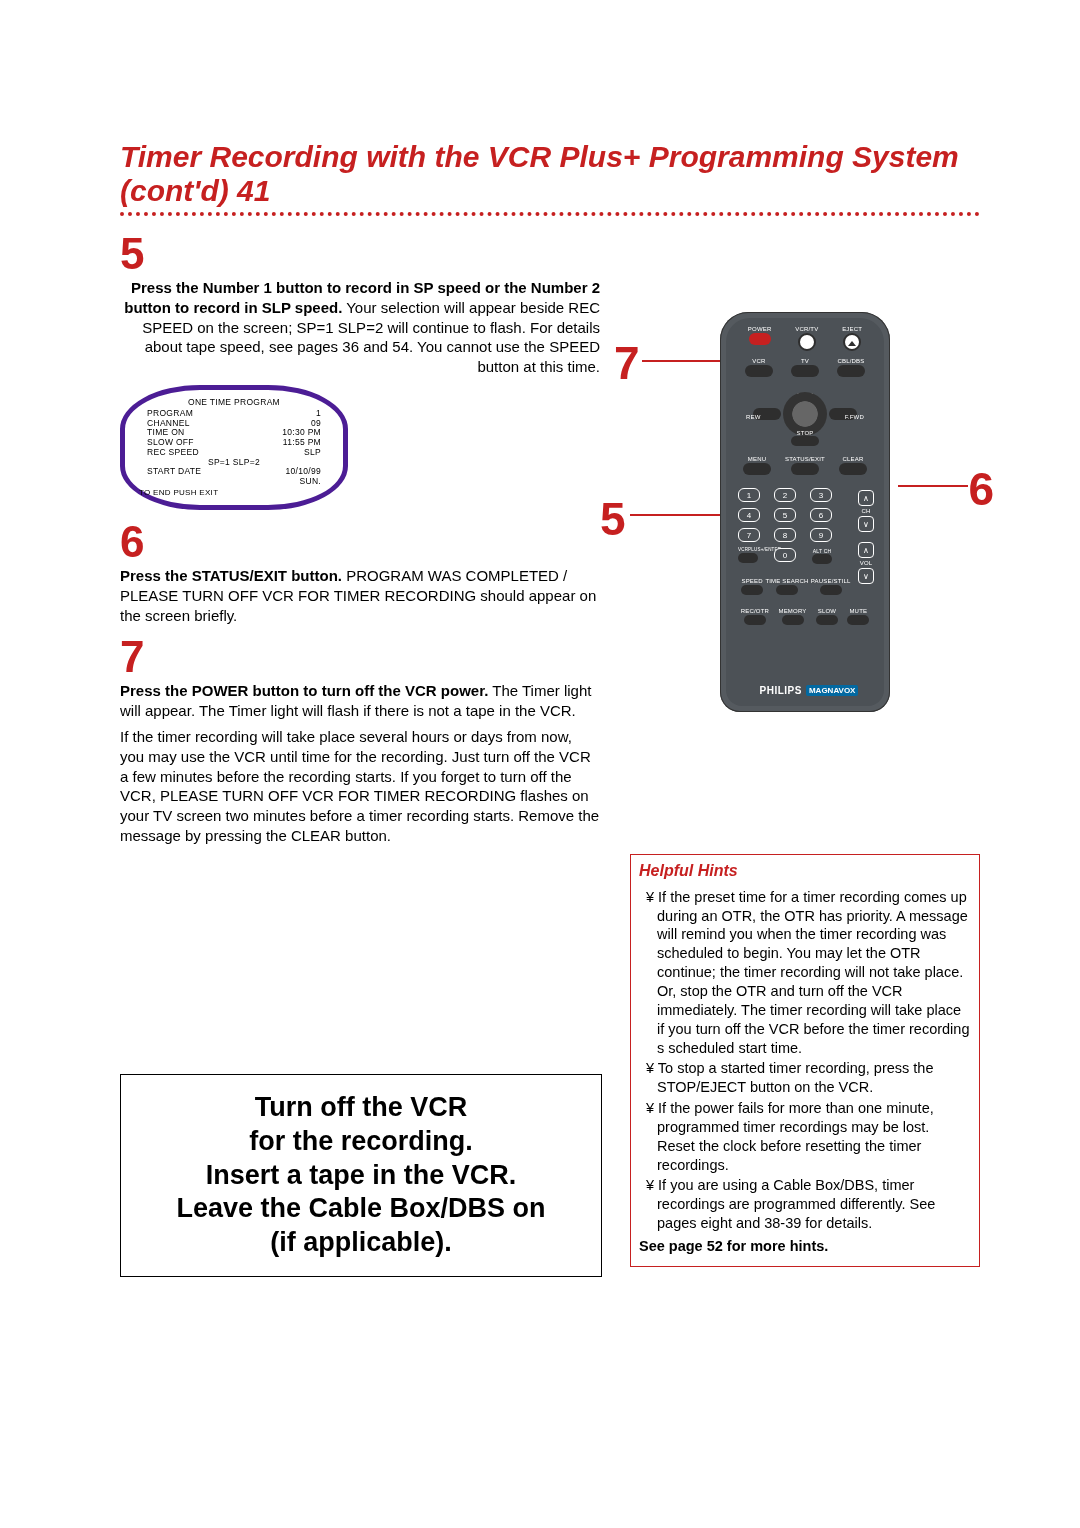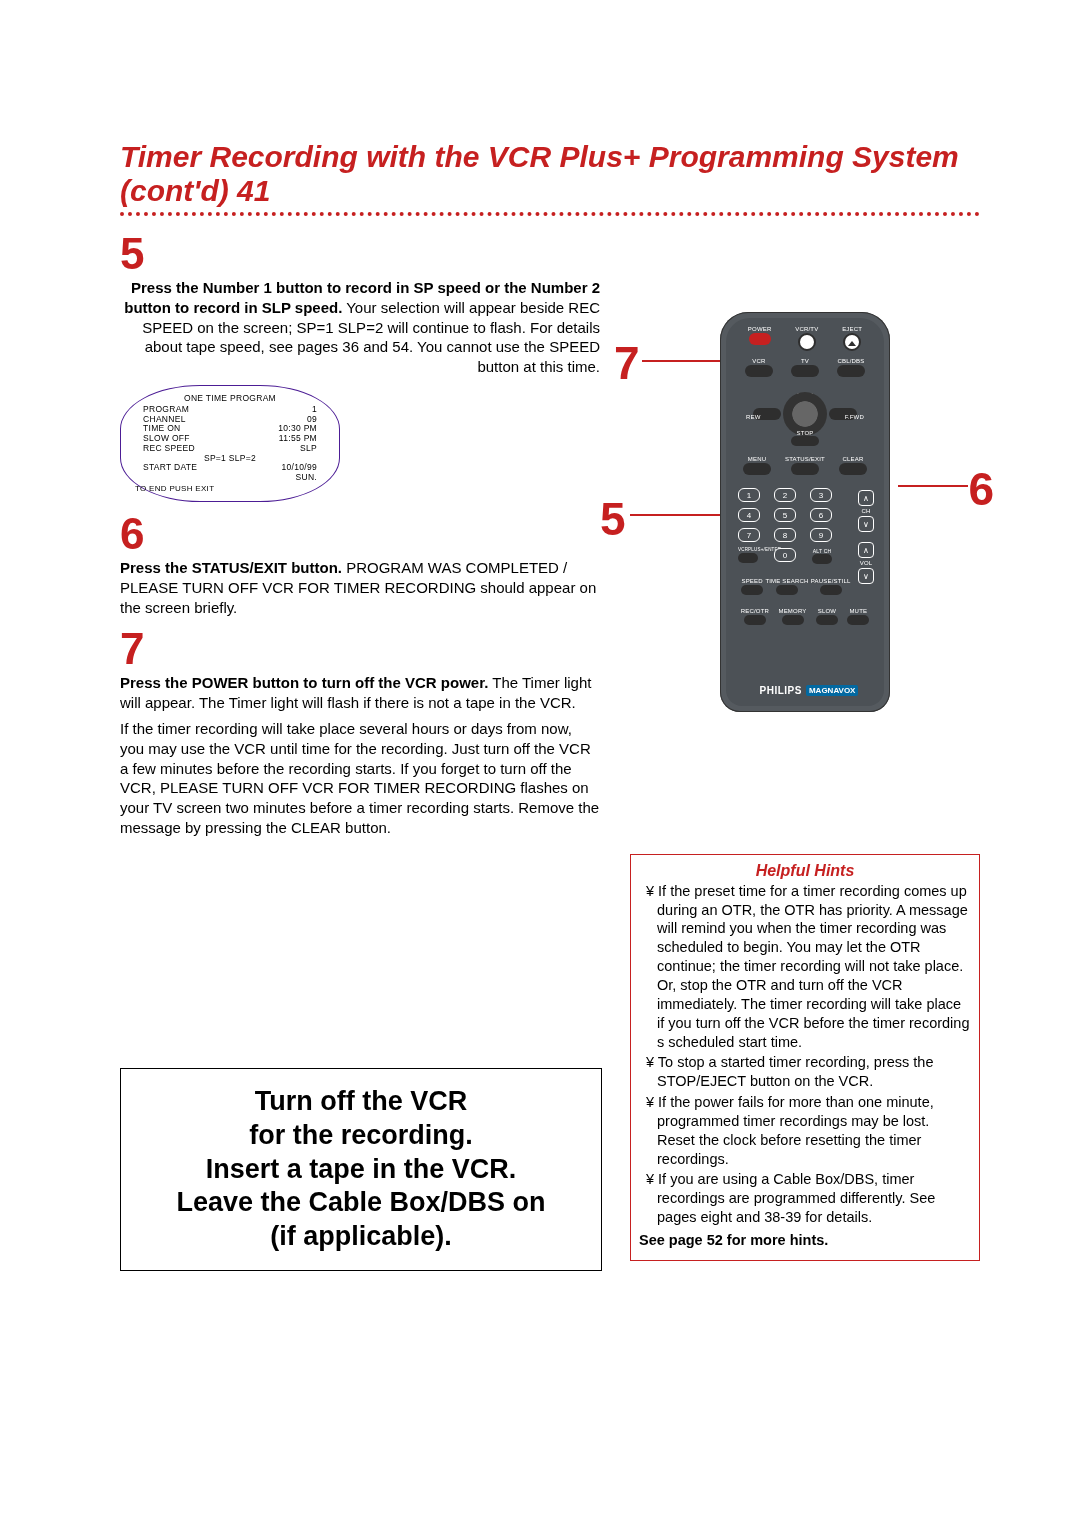--- a/index.html
+++ b/index.html
@@ -61,21 +61,21 @@
     color: #c62020;
     font-weight: bold;
     font-size: 46px;
     position: absolute;
   }
   .osd-wrap {
     margin-top: 8px;
     margin-bottom: 4px;
   }
   .osd {
-    border: 1px solid #4c1d95;
+    border: 5px solid #4c1d95;
     border-radius: 80px 80px 80px 80px / 44px 44px 44px 44px;
     width: 190px;
     padding: 8px 14px 8px 14px;
     font-family: "Arial Narrow", Arial, sans-serif;
     font-size: 8.5px;
     line-height: 1.15;
     letter-spacing: 0.3px;
   }
   .osd .osd-line {
     display: flex;
@@ -136,21 +136,22 @@
     border: 1.5px solid #c62020;
     margin-top: 12px;
     padding: 6px 8px 10px 8px;
     font-size: 14.5px;
     line-height: 1.3;
   }
   .hints-title {
     color: #c62020;
     font-style: italic;
     font-weight: bold;
-    text-align: center;
+    text-align: left;
+    margin-bottom: 6px;
     font-size: 16px;
   }
   .hints-box ul {
     list-style: none;
     padding: 0 0 0 4px;
     margin: 0 0 4px 0;
   }
   .hints-box li::before {
     content: "¥ ";
   }

